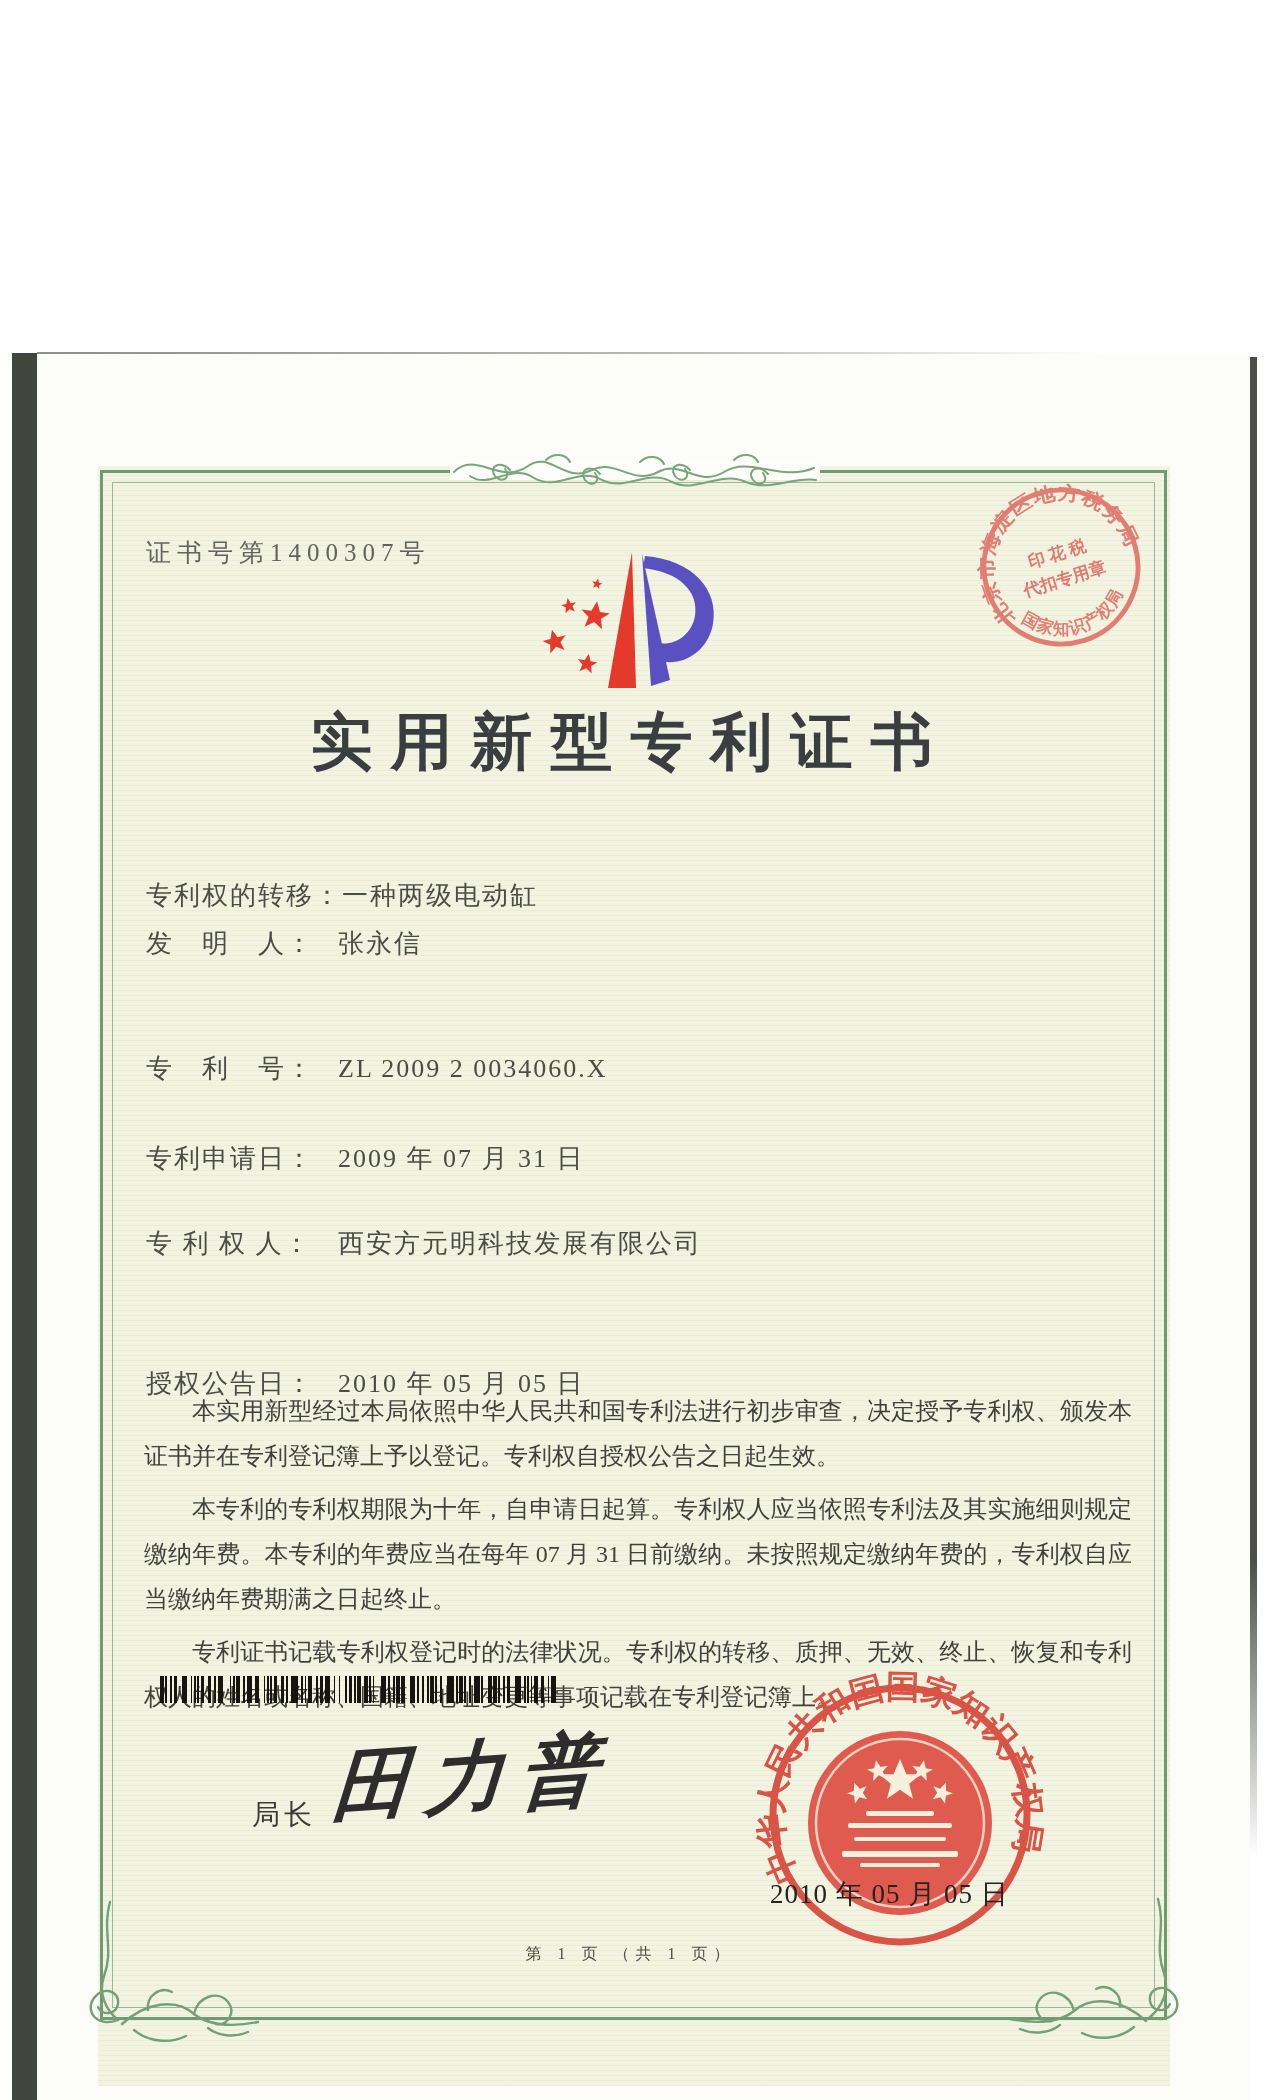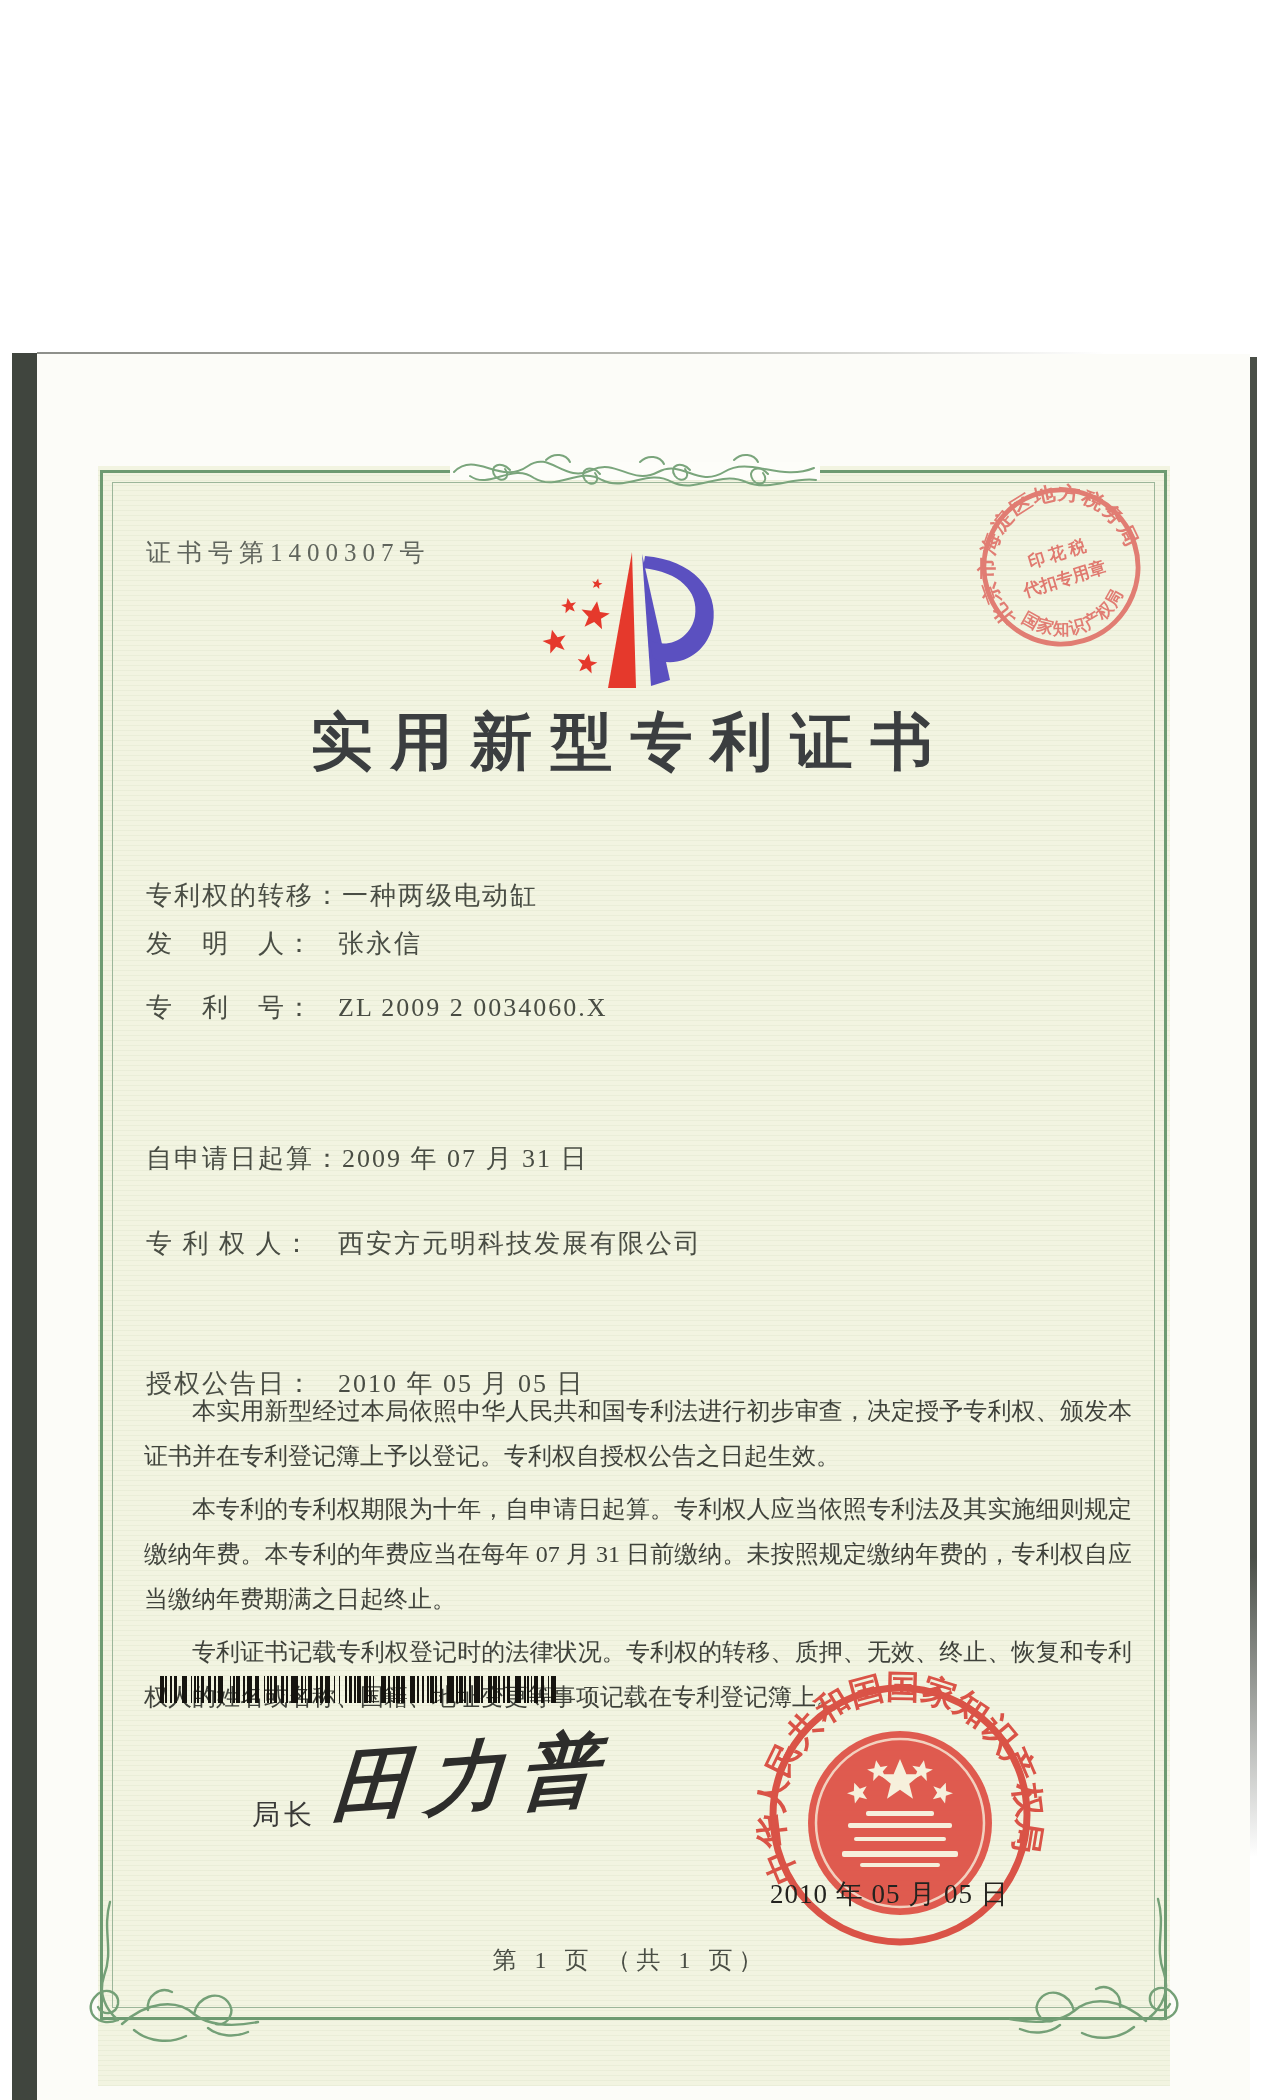--- a/index.html
+++ b/index.html
@@ -23,21 +23,21 @@
   .field{position:absolute;left:146px;font-size:26px;letter-spacing:2px;color:#494d44;white-space:nowrap;}
   .field .lab{display:inline-block;min-width:192px;}
   .body-text{position:absolute;left:136px;top:1381px;width:1004px;font-size:24px;line-height:45px;
         text-align:justify;color:#3f423b;}
   .body-text p{margin:8px;text-indent:2em;}
   .barcode{position:absolute;left:160px;top:1676px;width:402px;height:27px;}
   .sig-role{position:absolute;left:252px;top:1796px;font-size:28px;letter-spacing:4px;color:#3a3a38;
         font-family:"Liberation Sans","DejaVu Sans",sans-serif;}
   .sig-name{position:absolute;left:332px;top:1726px;font-size:78px;font-weight:bold;font-style:italic;
         letter-spacing:16px;color:#2d2d2b;transform:rotate(-4deg) skewX(-8deg);}
-  .footer{position:absolute;left:100px;top:1944px;width:1061px;text-align:center;font-size:24px;
+  .footer{position:absolute;left:100px;top:1944px;width:1061px;text-align:center;font-size:16px;
         letter-spacing:6px;color:#4a4e45;}
   
   .tax-stamp{position:absolute;left:976px;top:482px;width:170px;height:170px;transform:rotate(-17deg);opacity:.92;}
   .office-seal{position:absolute;left:765px;top:1680px;width:270px;height:270px;opacity:.95;}
   .seal-date{position:absolute;left:770px;top:1876px;width:250px;font-size:27px;letter-spacing:1px;
         color:#23231f;white-space:nowrap;}
   .logo{position:absolute;left:505px;top:546px;width:220px;height:150px;}
   .orn-top{position:absolute;left:450px;top:432px;width:370px;height:76px;}
   .orn-bl{position:absolute;left:88px;top:1902px;width:180px;height:150px;}
   .orn-br{position:absolute;left:1000px;top:1898px;width:180px;height:152px;transform:scaleX(-1);}
@@ -140,25 +140,25 @@
   </div>
 
   <div class="title">实用新型专利证书</div>
 
   <div class="field" style="top:878px">
     <span class="lab">专利权的转移：</span><span>一种两级电动缸</span>
   </div>
   <div class="field" style="top:926px">
     <span class="lab">发　明　人：</span><span>张永信</span>
   </div>
-  <div class="field" style="top:990px">
+  <div class="field" style="top:1051px">
     <span class="lab">专　利　号：</span><span>ZL 2009 2 0034060.X</span>
   </div>
   <div class="field" style="top:1141px">
-    <span class="lab">自申请日起算：</span><span>2009 年 07 月 31 日</span>
+    <span class="lab">专利申请日：</span><span>2009 年 07 月 31 日</span>
   </div>
   <div class="field" style="top:1226px">
     <span class="lab">专 利 权 人：</span><span>西安方元明科技发展有限公司</span>
   </div>
   <div class="field" style="top:1366px">
     <span class="lab">授权公告日：</span><span>2010 年 05 月 05 日</span>
   </div>
 
   <div class="body-text">
     <p>本实用新型经过本局依照中华人民共和国专利法进行初步审查，决定授予专利权、颁发本证书并在专利登记簿上予以登记。专利权自授权公告之日起生效。</p>

